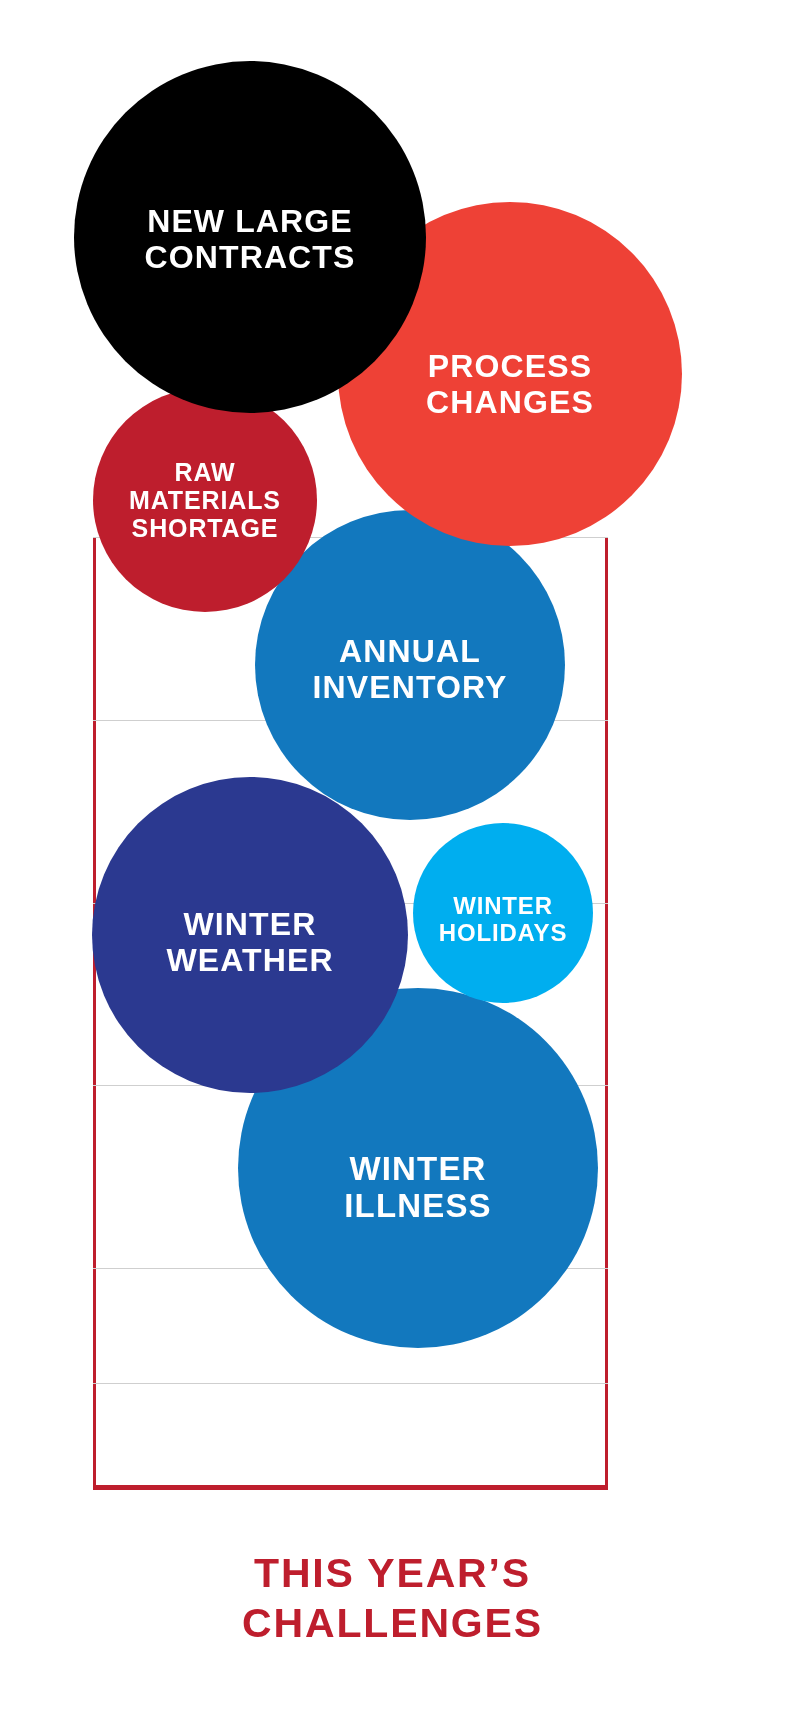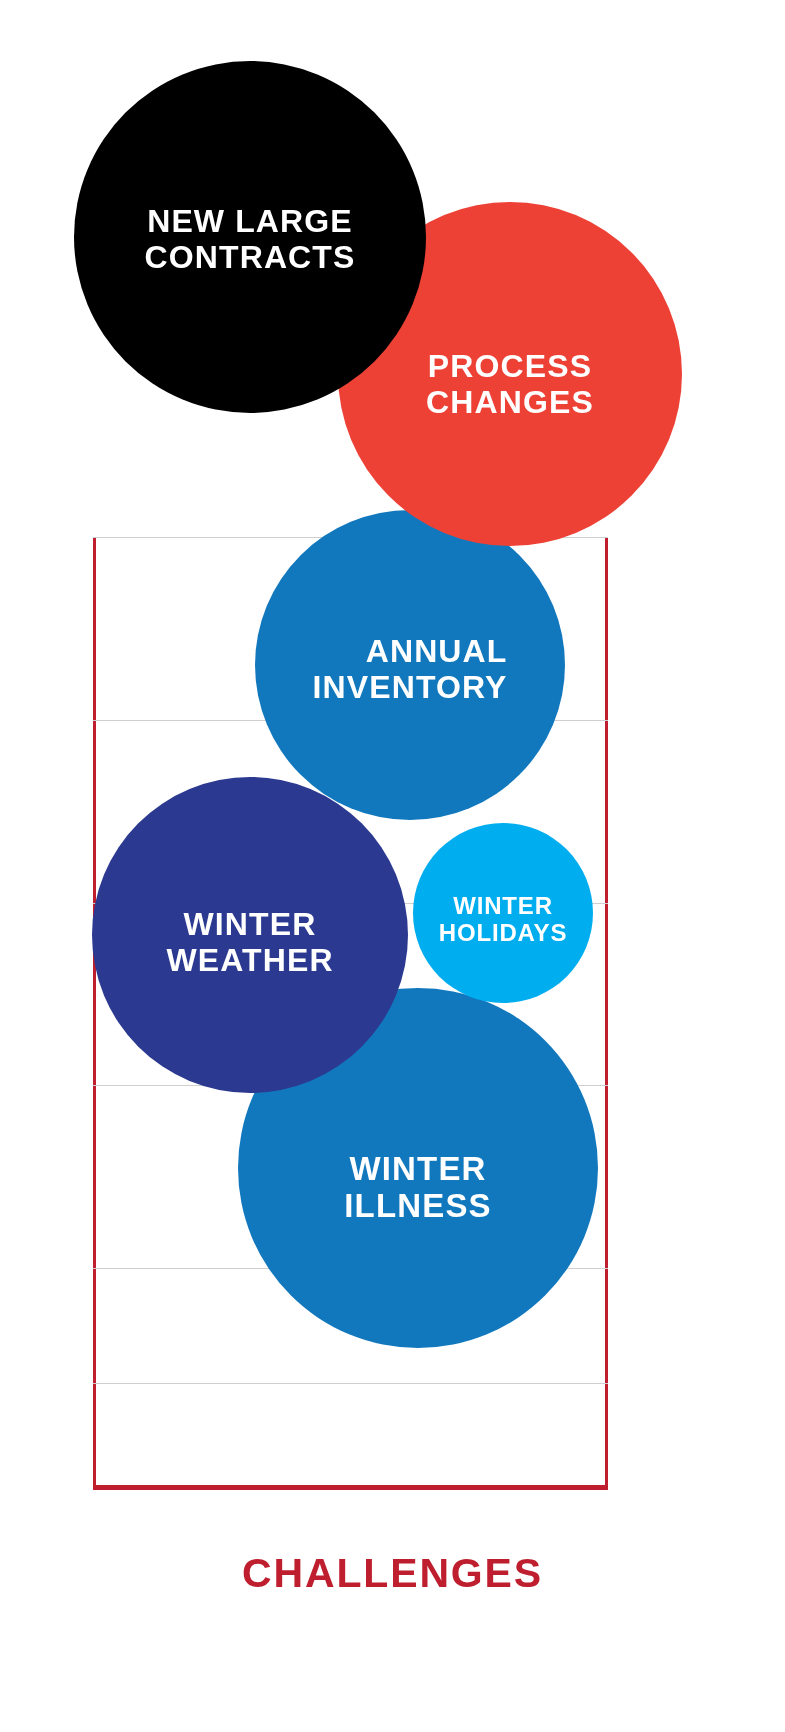--- a/index.html
+++ b/index.html
@@ -84,21 +84,21 @@
     background: #BE1E2D; z-index: 13;
     font-size: 25px;
   }
   #bubble-raw-materials-shortage .bubble-label { margin-top: 0px; }
 
   #bubble-annual-inventory {
     left: 255px; top: 510px; width: 310px; height: 310px;
     background: #1278BE; z-index: 11;
     font-size: 32px;
   }
-  #bubble-annual-inventory .bubble-label { margin-top: 10px; text-align: right; }
+  #bubble-annual-inventory .bubble-label { margin-top: 10px; }
 
   #bubble-winter-weather {
     left: 92px;  top: 777px; width: 316px; height: 316px;
     background: #2B3990; z-index: 10;
     font-size: 32px;
   }
   #bubble-winter-weather .bubble-label { margin-top: 16px; }
 
   #bubble-winter-holidays {
     left: 413px; top: 823px; width: 180px; height: 180px;
@@ -163,23 +163,29 @@
   <div class="bubble" id="bubble-annual-inventory">
     <span class="bubble-label">ANNUAL
 INVENTORY</span>
   </div>
 
   <div class="bubble" id="bubble-process-changes">
     <span class="bubble-label">PROCESS
 CHANGES</span>
   </div>
 
+  <div class="bubble" id="bubble-raw-materials-shortage">
+    <span class="bubble-label">RAW
+MATERIALS
+SHORTAGE</span>
+  </div>
 
   <div class="bubble" id="bubble-new-large-contracts">
     <span class="bubble-label">NEW LARGE
 CONTRACTS</span>
   </div>
 
   <div id="footer-title">
+    <span class="title-line">THIS YEAR’S</span>
     <span class="title-line">CHALLENGES</span>
   </div>
 
 </div>
 
 </body></html>

